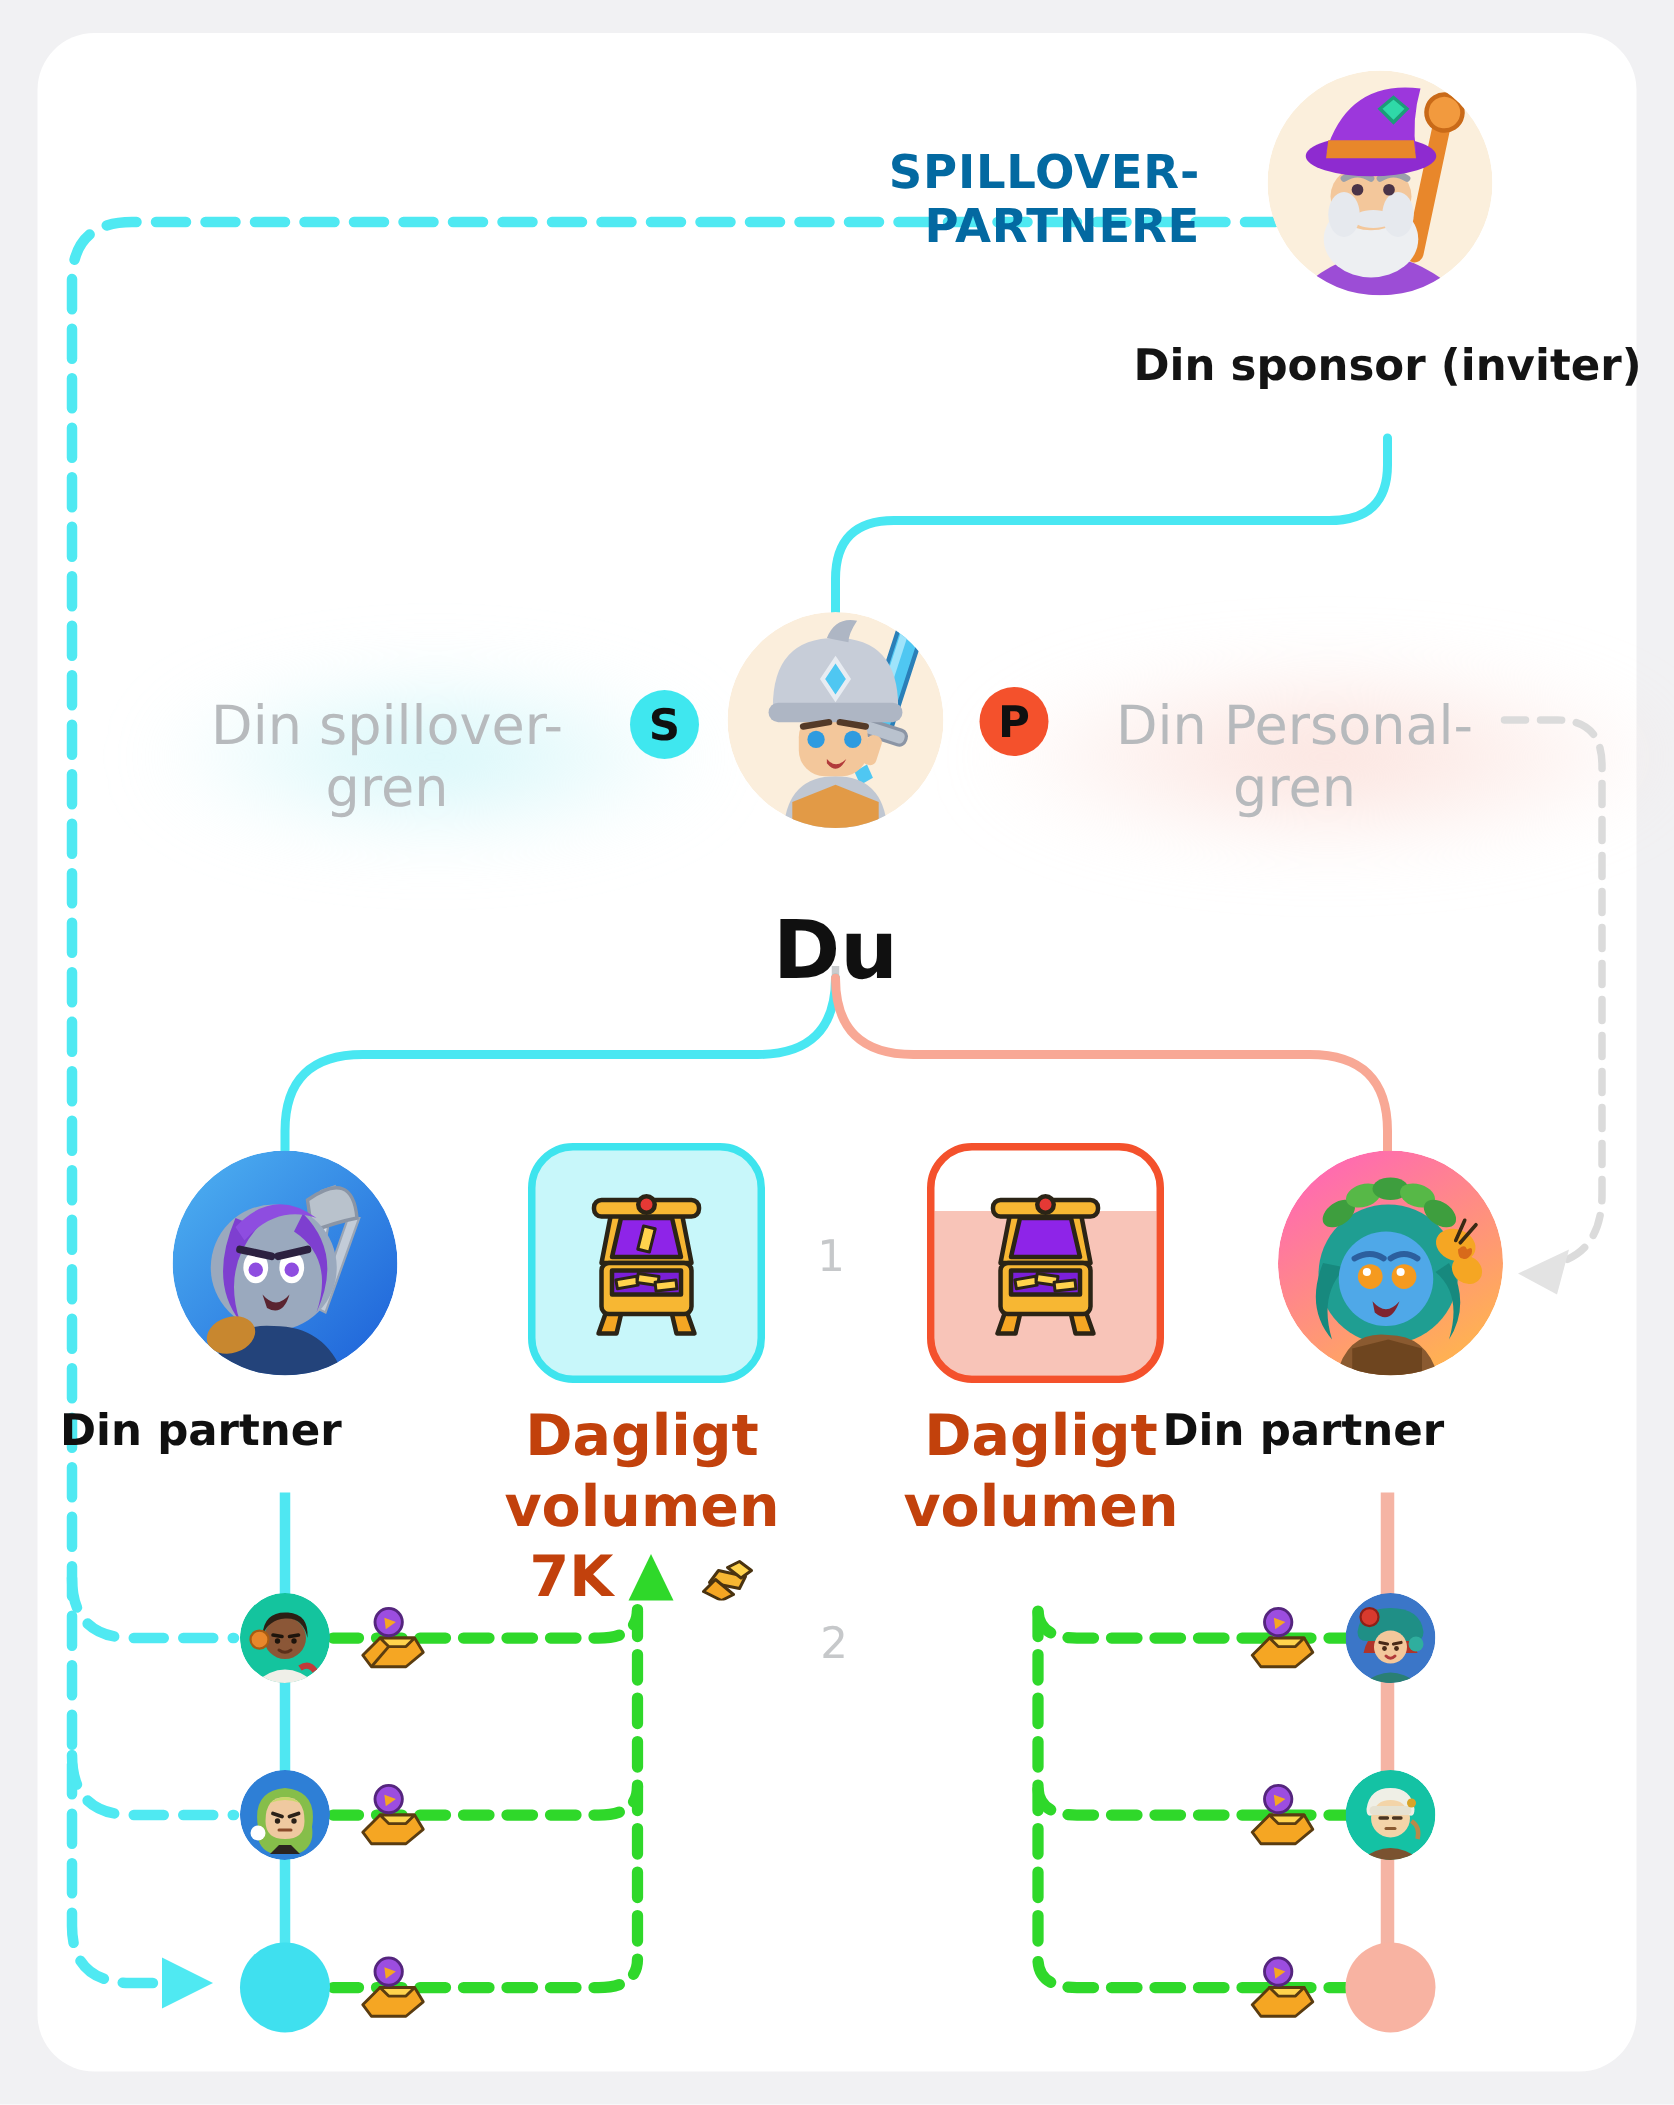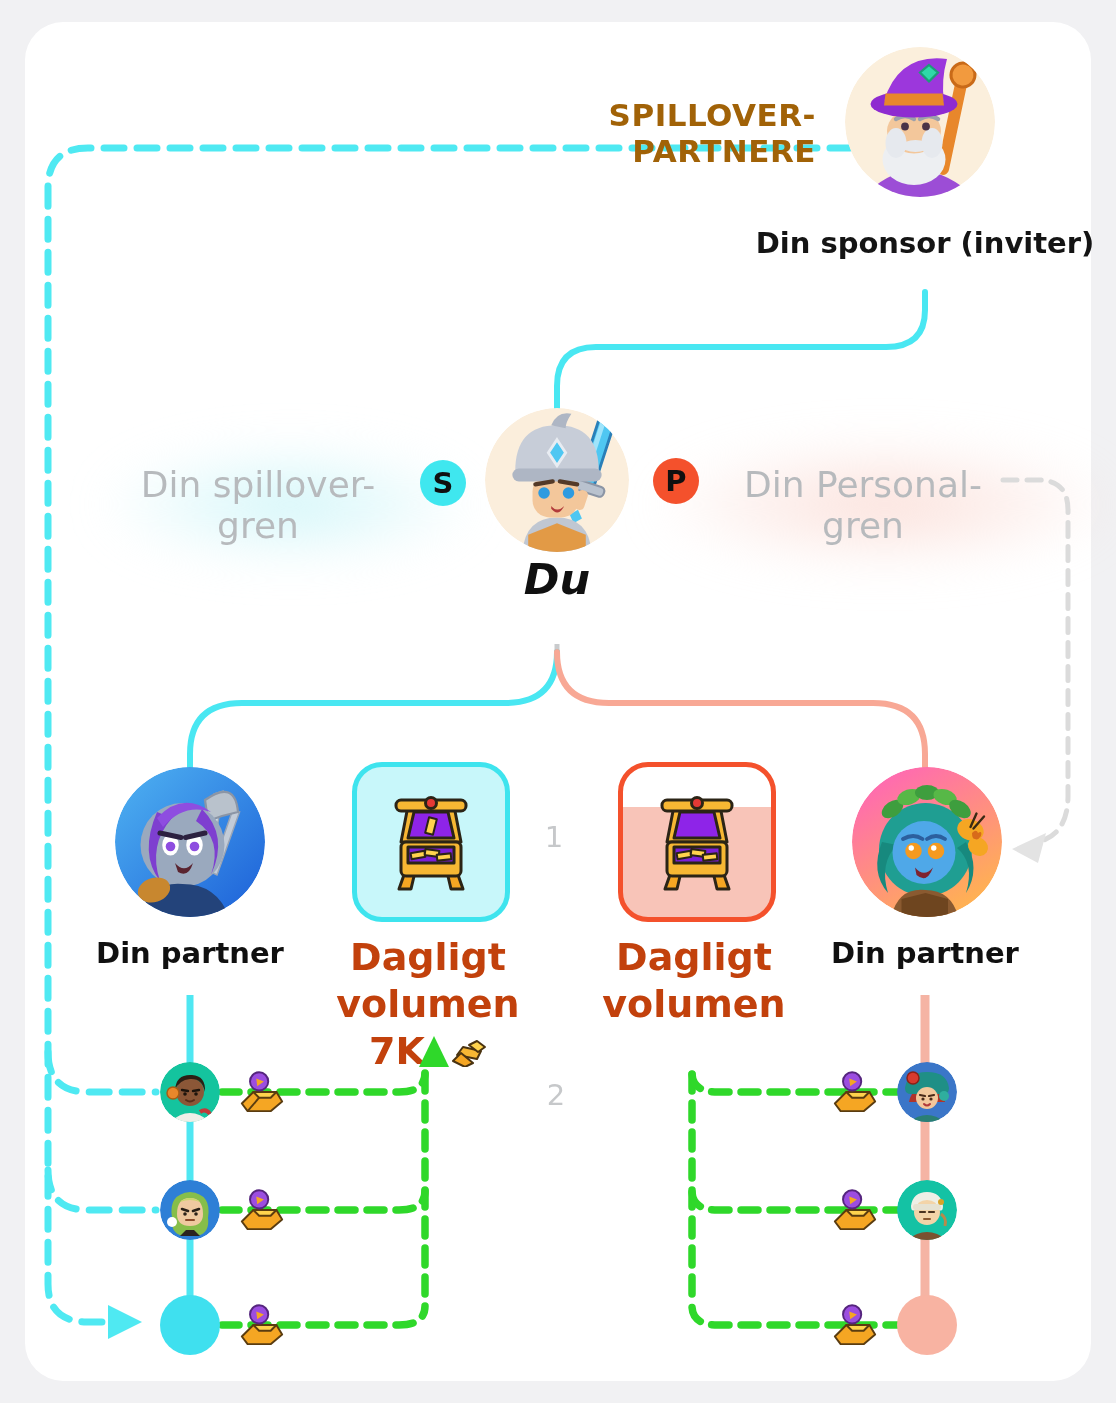--- a/index.html
+++ b/index.html
@@ -15,43 +15,43 @@
   }
   .abs{position:absolute;}
   
   .glow{position:absolute;border-radius:50%;filter:blur(22px);z-index:0;}
   .glow-cyan{left:70px;top:420px;width:390px;height:125px;
     background:radial-gradient(ellipse at center,#d2f6f9 0%,rgba(210,246,249,0) 70%);}
   .glow-pink{left:620px;top:415px;width:480px;height:135px;
     background:radial-gradient(ellipse at center,#fbe0da 0%,rgba(251,224,218,0) 70%);}
   .wires{position:absolute;left:0;top:0;z-index:1;pointer-events:none;}
   .title{
-    left:428px;top:97px;width:388px;text-align:right;
-    font-size:31px;font-weight:bold;letter-spacing:.5px;color:#a16207;z-index:2;
+    left:412px;top:97px;width:388px;text-align:right;
+    font-size:31px;font-weight:bold;letter-spacing:.5px;color:#0369a1;z-index:2;
   }
   .avatar{border-radius:50%;overflow:hidden;z-index:2;}
   .avatar svg{display:block;width:100%;height:100%;}
   .sponsor-label{left:727px;top:226px;width:396px;text-align:center;
     font-size:29px;font-weight:bold;color:#141414;z-index:2;}
   .branch-label{top:464px;width:310px;text-align:center;font-size:36px;color:#b7babd;z-index:2;}
   .badge{width:46px;height:46px;border-radius:50%;display:flex;align-items:center;justify-content:center;
     font-size:29px;font-weight:bold;color:#101010;z-index:2;}
   .badge-s{left:420px;top:460px;background:#3fe7ef;}
   .badge-p{left:653px;top:458px;background:#f4512c;}
-  .you-label{left:457px;top:554px;width:200px;text-align:center;
-    font-size:43px;font-weight:bold;color:#101010;z-index:2;font-style:italic;}
-  .partner-label{top:936px;width:300px;text-align:center;font-size:29px;font-weight:bold;color:#101010;z-index:2;}
+  .you-label{left:457px;top:602px;width:200px;text-align:center;
+    font-size:54px;font-weight:bold;color:#101010;z-index:2;}
+  .partner-label{top:936px;width:300px;text-align:left;font-size:29px;font-weight:bold;color:#101010;z-index:2;}
   .vol-box{top:762px;width:148px;height:150px;border-radius:30px;z-index:2;
     display:flex;align-items:center;justify-content:center;}
   .vol-box svg{width:100px;height:106px;}
   .vol-box-cyan{left:352px;border:5px solid #3ee4ee;background:#c8f7fa;}
   .vol-box-red{left:618px;border:5px solid #f4512c;background:linear-gradient(#ffffff 0 27%,#f8c4b8 27% 100%);}
   .vol-label{top:934px;width:220px;text-align:center;font-size:38px;font-weight:bold;
     color:#c2410c;line-height:47px;z-index:2;}
-  .vol-row3{display:flex;align-items:center;justify-content:center;gap:2px;}
+  .vol-row3{display:flex;align-items:center;justify-content:center;gap:18px;}
   .up-tri{width:0;height:0;border-left:15px solid transparent;border-right:15px solid transparent;
     border-bottom:31px solid #2fd82a;margin-left:-8px;}
   .step-num{width:44px;text-align:center;font-size:29px;color:#c6c8ca;z-index:2;}
   .node-circle{border-radius:50%;z-index:2;}
   .scroll-icon{z-index:3;}
 </style>
 </head>
 <body>
 
 <div class="card">

